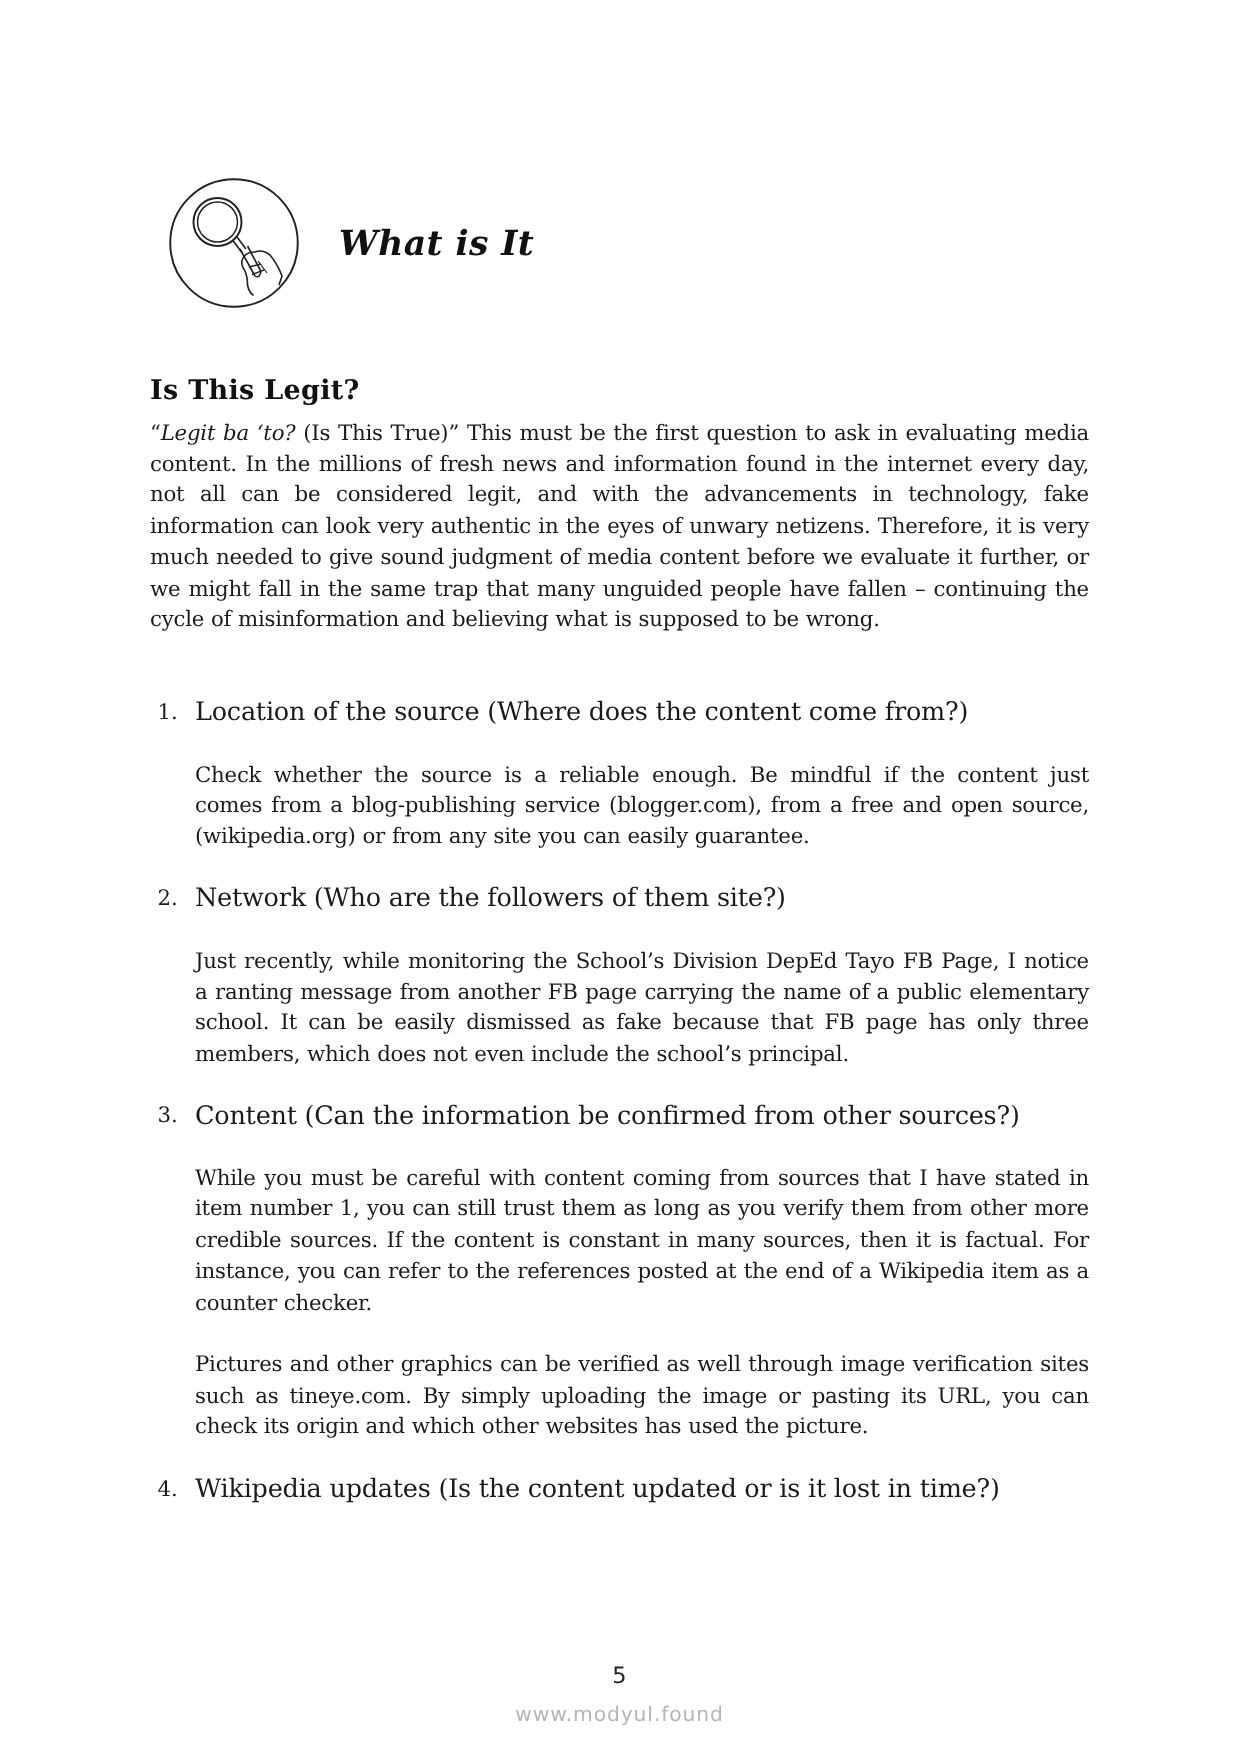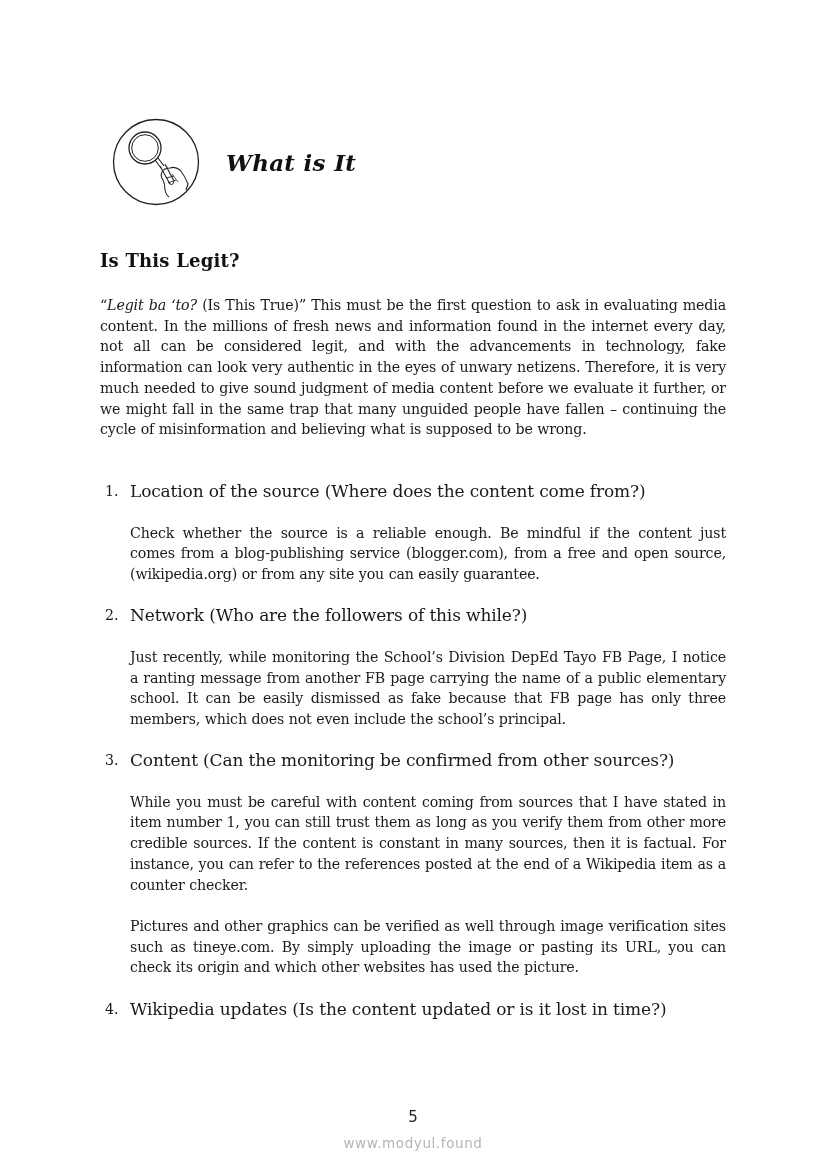--- a/index.html
+++ b/index.html
@@ -47,21 +47,21 @@
     .content {
       position: absolute;
       left: 100px;
       top: 240px;
       width: 626px;
     }
     .subheading {
       font-family: "DejaVu Serif", serif;
       font-weight: bold;
       font-size: 18px;
-      margin: 0 0 24px 0;
+      margin: 0 0 8px 0;
       color: #111;
       letter-spacing: 0.2px;
     }
     p {
       margin: 0;
       font-size: 14.2px;
       line-height: 20.7px;
       text-align: justify;
       letter-spacing: -0.15px;
       word-spacing: 0.2px;
@@ -148,28 +148,28 @@
     <ol class="list">
       <li class="list-item">
         <span class="list-num">1.</span>
         <div class="item-title">Location of the source (Where does the content come from?)</div>
         <div class="para-gap"></div>
         <p>Check whether the source is a reliable enough. Be mindful if the content just comes from a blog-publishing service (blogger.com), from a free and open source, (wikipedia.org) or from any site you can easily guarantee.</p>
         <div class="para-gap"></div>
       </li>
       <li class="list-item">
         <span class="list-num">2.</span>
-        <div class="item-title">Network (Who are the followers of this while?)</div>
+        <div class="item-title">Network (Who are the followers of them site?)</div>
         <div class="para-gap"></div>
         <p>Just recently, while monitoring the School’s Division DepEd Tayo FB Page, I notice a ranting message from another FB page carrying the name of a public elementary school. It can be easily dismissed as fake because that FB page has only three members, which does not even include the school’s principal.</p>
         <div class="para-gap"></div>
       </li>
       <li class="list-item">
         <span class="list-num">3.</span>
-        <div class="item-title">Content (Can the monitoring be confirmed from other sources?)</div>
+        <div class="item-title">Content (Can the information be confirmed from other sources?)</div>
         <div class="para-gap"></div>
         <p>While you must be careful with content coming from sources that I have stated in item number 1, you can still trust them as long as you verify them from other more credible sources. If the content is constant in many sources, then it is factual. For instance, you can refer to the references posted at the end of a Wikipedia item as a counter checker.</p>
         <div class="para-gap"></div>
         <p>Pictures and other graphics can be verified as well through image verification sites such as tineye.com. By simply uploading the image or pasting its URL, you can check its origin and which other websites has used the picture.</p>
         <div class="para-gap"></div>
       </li>
       <li class="list-item">
         <span class="list-num">4.</span>
         <div class="item-title">Wikipedia updates (Is the content updated or is it lost in time?)</div>
       </li>

